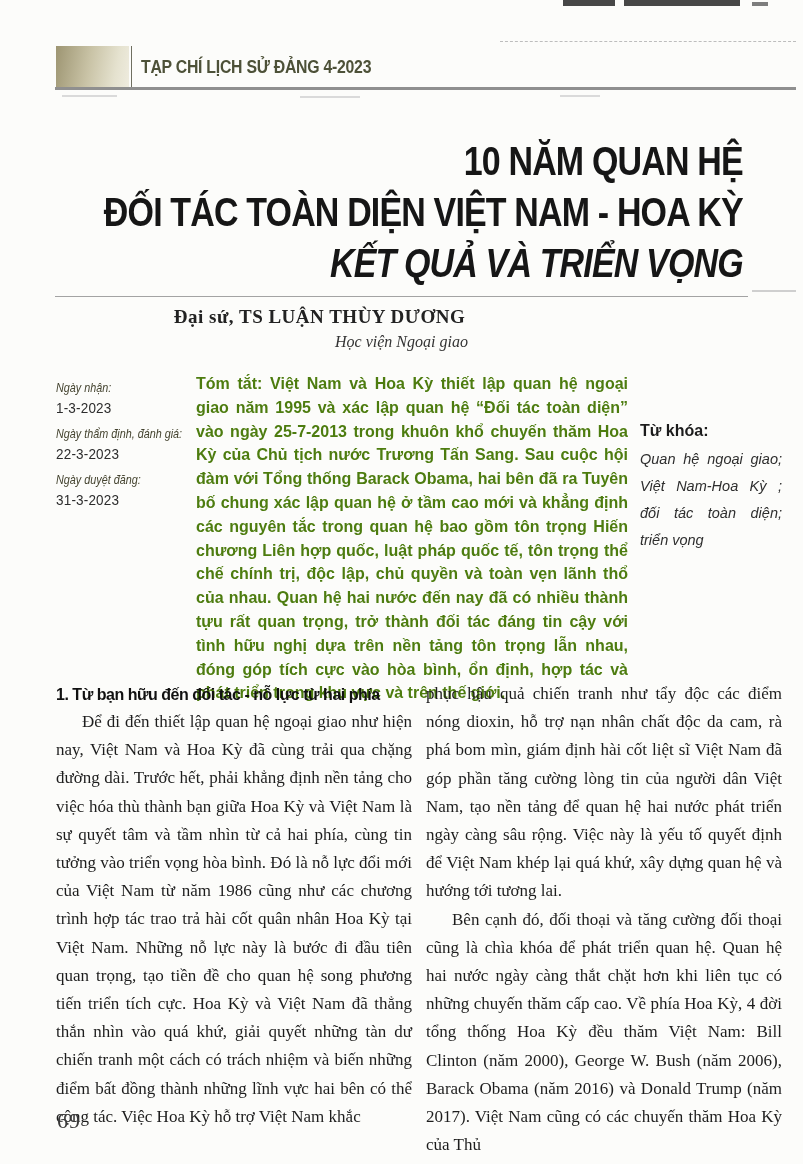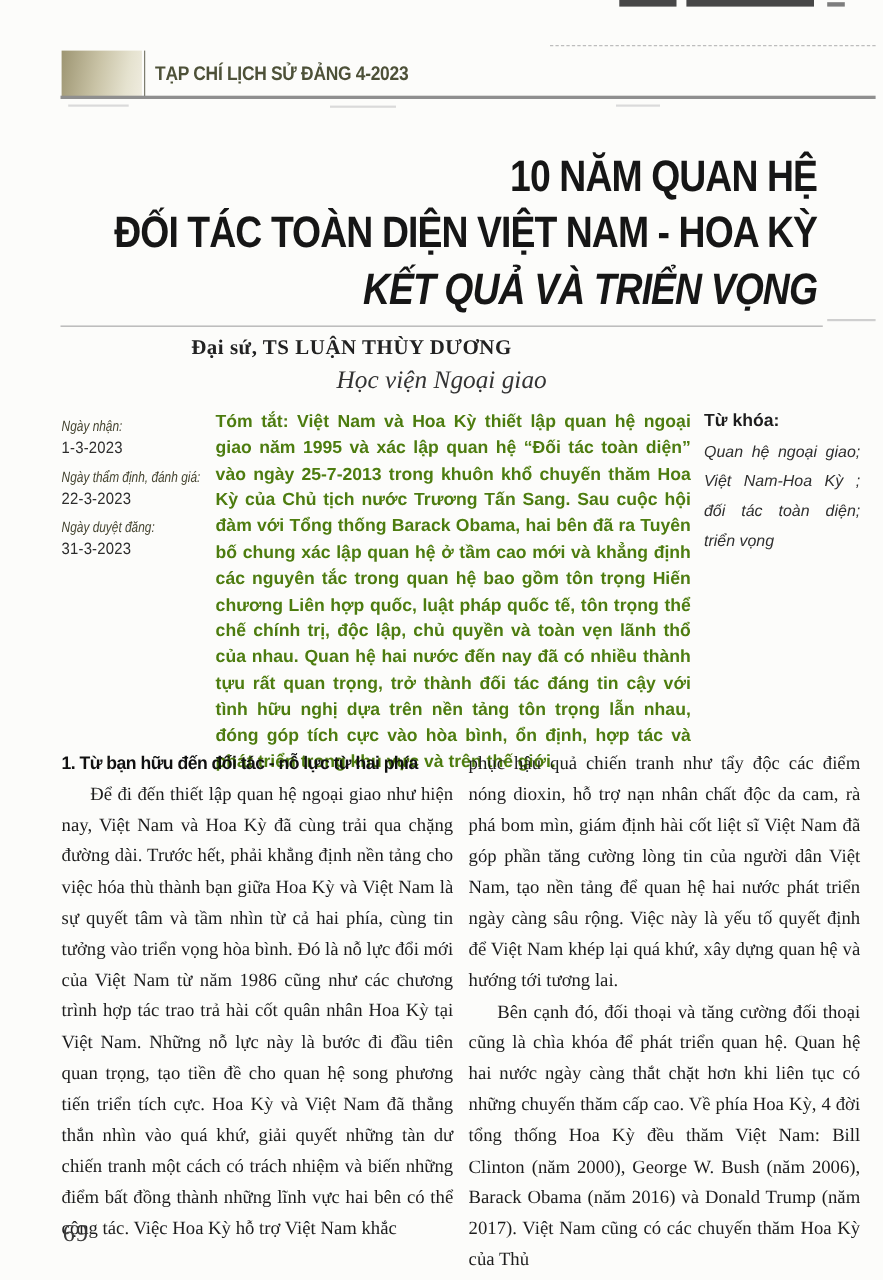--- a/index.html
+++ b/index.html
@@ -43,37 +43,37 @@
   }
   .article-title .t-italic{font-style:italic;}
   .title-rule{position:absolute;left:55px;top:296px;width:693px;height:1px;background:#a3a3a3;}
   
   .author-name{
     position:absolute;left:0;top:306px;width:639px;text-align:center;
     font-weight:bold;font-size:19px;letter-spacing:.5px;color:#222;
   }
   .author-affiliation{
     position:absolute;left:0;top:333px;width:803px;text-align:center;
-    font-style:italic;font-size:23px;color:#333;
+    font-style:italic;font-size:16px;color:#333;
   }
   
   .meta{position:absolute;left:56px;top:372px;width:726px;display:flex;}
   .dates-col{width:140px;flex:none;font-family:"Liberation Sans",sans-serif;}
   .date-label{
     font-style:italic;font-size:13.5px;color:#44432f;white-space:nowrap;
     transform:scaleX(.8);transform-origin:left center;line-height:20px;margin-top:6px;
   }
   .date-value{font-size:15px;color:#2c2c2c;line-height:20px;letter-spacing:.2px;
     transform:scaleX(.9);transform-origin:left center;}
   .abstract-col{
     width:432px;flex:none;
     font-family:"Liberation Sans",sans-serif;font-weight:bold;
     font-size:16px;line-height:23.8px;color:#4d7c0f;text-align:justify;
   }
-  .keywords-col{width:142px;margin-left:12px;flex:none;font-family:"Liberation Sans",sans-serif;}
+  .keywords-col{width:142px;margin-left:12px;flex:none;font-family:"Liberation Sans",sans-serif;margin-top:48px;}
   .keywords-label{font-weight:bold;font-size:16px;color:#1c1c1c;line-height:22px;margin-bottom:4px;}
   .keywords-text{font-style:italic;font-size:14.5px;line-height:27px;color:#2e2e2e;text-align:justify;}
   
   .body-cols{position:absolute;left:56px;top:680px;width:726px;display:flex;gap:14px;}
   .body-col{width:356px;flex:none;font-size:17px;line-height:28.2px;text-align:justify;color:#1d1d1d;}
   .section-heading{
     font-family:"Liberation Sans",sans-serif;font-weight:bold;font-size:16.5px;
     letter-spacing:-.5px;white-space:nowrap;color:#111;line-height:28px;
     transform:scaleX(.97);transform-origin:left center;
   }

